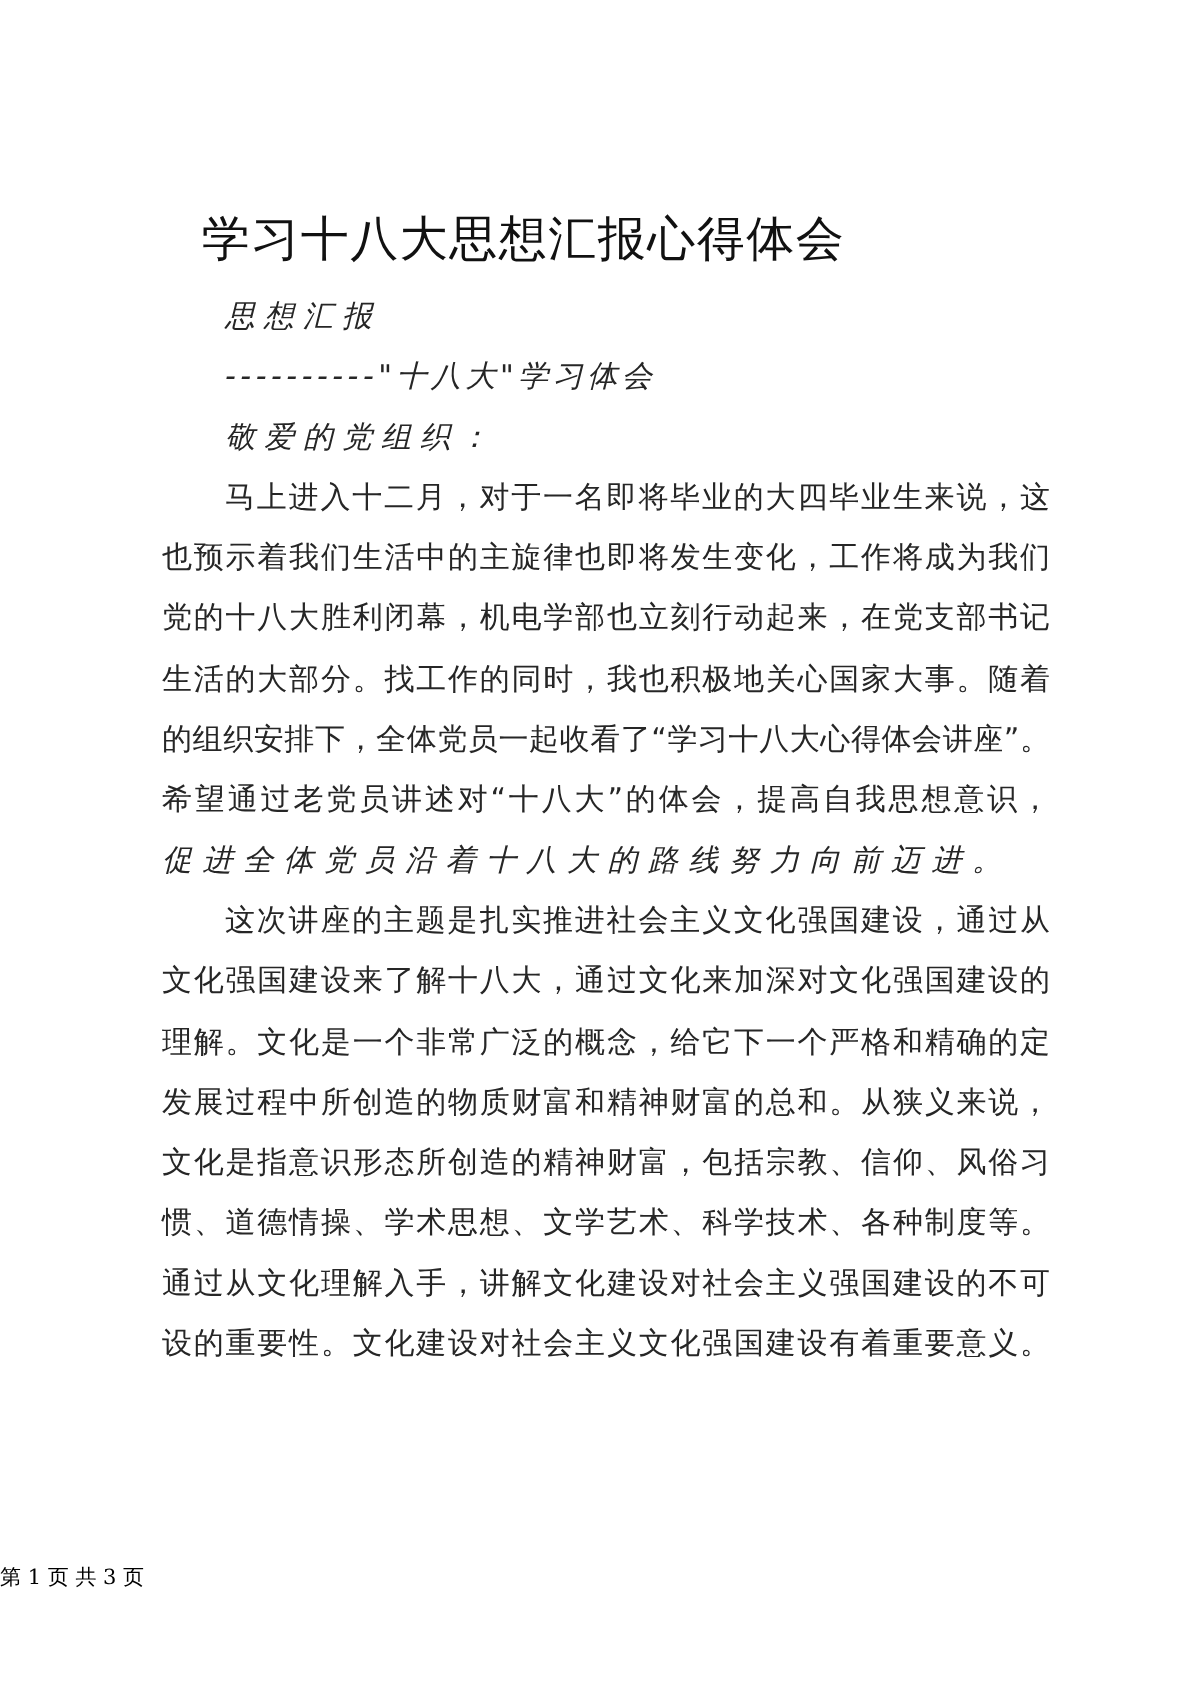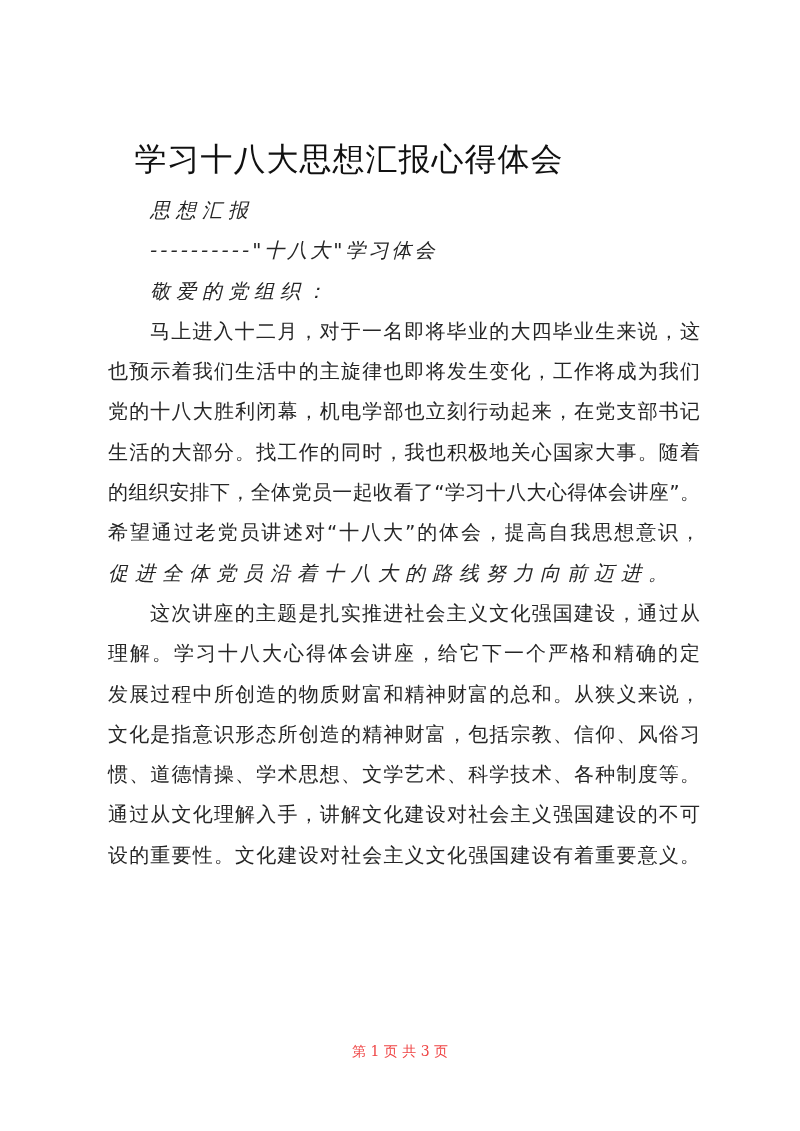--- a/index.html
+++ b/index.html
@@ -6,22 +6,22 @@
   body { width: 800px; height: 1131px; position: relative; overflow: hidden;
          font-family: "DejaVu Sans", "Liberation Sans", sans-serif; color: #222; }
   .title { position: absolute; top: 138px; left: 0; width: 698px; text-align: center;
            font-family: "DejaVu Serif", "Liberation Serif", serif; font-size: 32px;
            color: #111; letter-spacing: 1px; }
   .body { position: absolute; top: 190px; left: 108px; width: 592px; }
   .line { height: 40.3px; line-height: 40.3px; font-size: 20px; white-space: nowrap;
           text-align: justify; text-align-last: justify; color: #262626; }
   .line.indent { padding-left: 42px; }
   .line.short { text-align: left; text-align-last: left; letter-spacing: 6px; font-style: italic; }
-  .footer { position: absolute; top: 1043px; left: 0; width: 800px; text-align: center;
-            font-family: "DejaVu Serif", "Liberation Serif", serif; font-size: 14px; color: #ef4444; }
+  .footer { position: absolute; top: 1043px; left: 0; width: 800px; text-align: left;
+            font-family: "DejaVu Serif", "Liberation Serif", serif; font-size: 14px; color: #000000; }
 </style>
 </head>
 <body>
 
 <div class="title">学习十八大思想汇报心得体会</div>
 
 <div class="body">
   <div class="line indent short">思想汇报</div>
   <div class="line indent short" style="letter-spacing:3px;">----------"十八大"学习体会</div>
   <div class="line indent short">敬爱的党组织：</div>
@@ -31,21 +31,22 @@
     <div class="line">也预示着我们生活中的主旋律也即将发生变化，工作将成为我们</div>
     <div class="line">党的十八大胜利闭幕，机电学部也立刻行动起来，在党支部书记</div>
     <div class="line">生活的大部分。找工作的同时，我也积极地关心国家大事。随着</div>
     <div class="line">的组织安排下，全体党员一起收看了“学习十八大心得体会讲座”。</div>
     <div class="line">希望通过老党员讲述对“十八大”的体会，提高自我思想意识，</div>
     <div class="line short" style="letter-spacing:7px;">促进全体党员沿着十八大的路线努力向前迈进。</div>
   </div>
 
   <div>
     <div class="line indent">这次讲座的主题是扎实推进社会主义文化强国建设，通过从</div>
-    <div class="line">理解。学习十八大心得体会讲座，给它下一个严格和精确的定</div>
+    <div class="line">文化强国建设来了解十八大，通过文化来加深对文化强国建设的</div>
+    <div class="line">理解。文化是一个非常广泛的概念，给它下一个严格和精确的定</div>
     <div class="line">发展过程中所创造的物质财富和精神财富的总和。从狭义来说，</div>
     <div class="line">文化是指意识形态所创造的精神财富，包括宗教、信仰、风俗习</div>
     <div class="line">惯、道德情操、学术思想、文学艺术、科学技术、各种制度等。</div>
     <div class="line">通过从文化理解入手，讲解文化建设对社会主义强国建设的不可</div>
     <div class="line">设的重要性。文化建设对社会主义文化强国建设有着重要意义。</div>
   </div>
 </div>
 
 <div class="footer">第 1 页  共 3 页</div>
 

